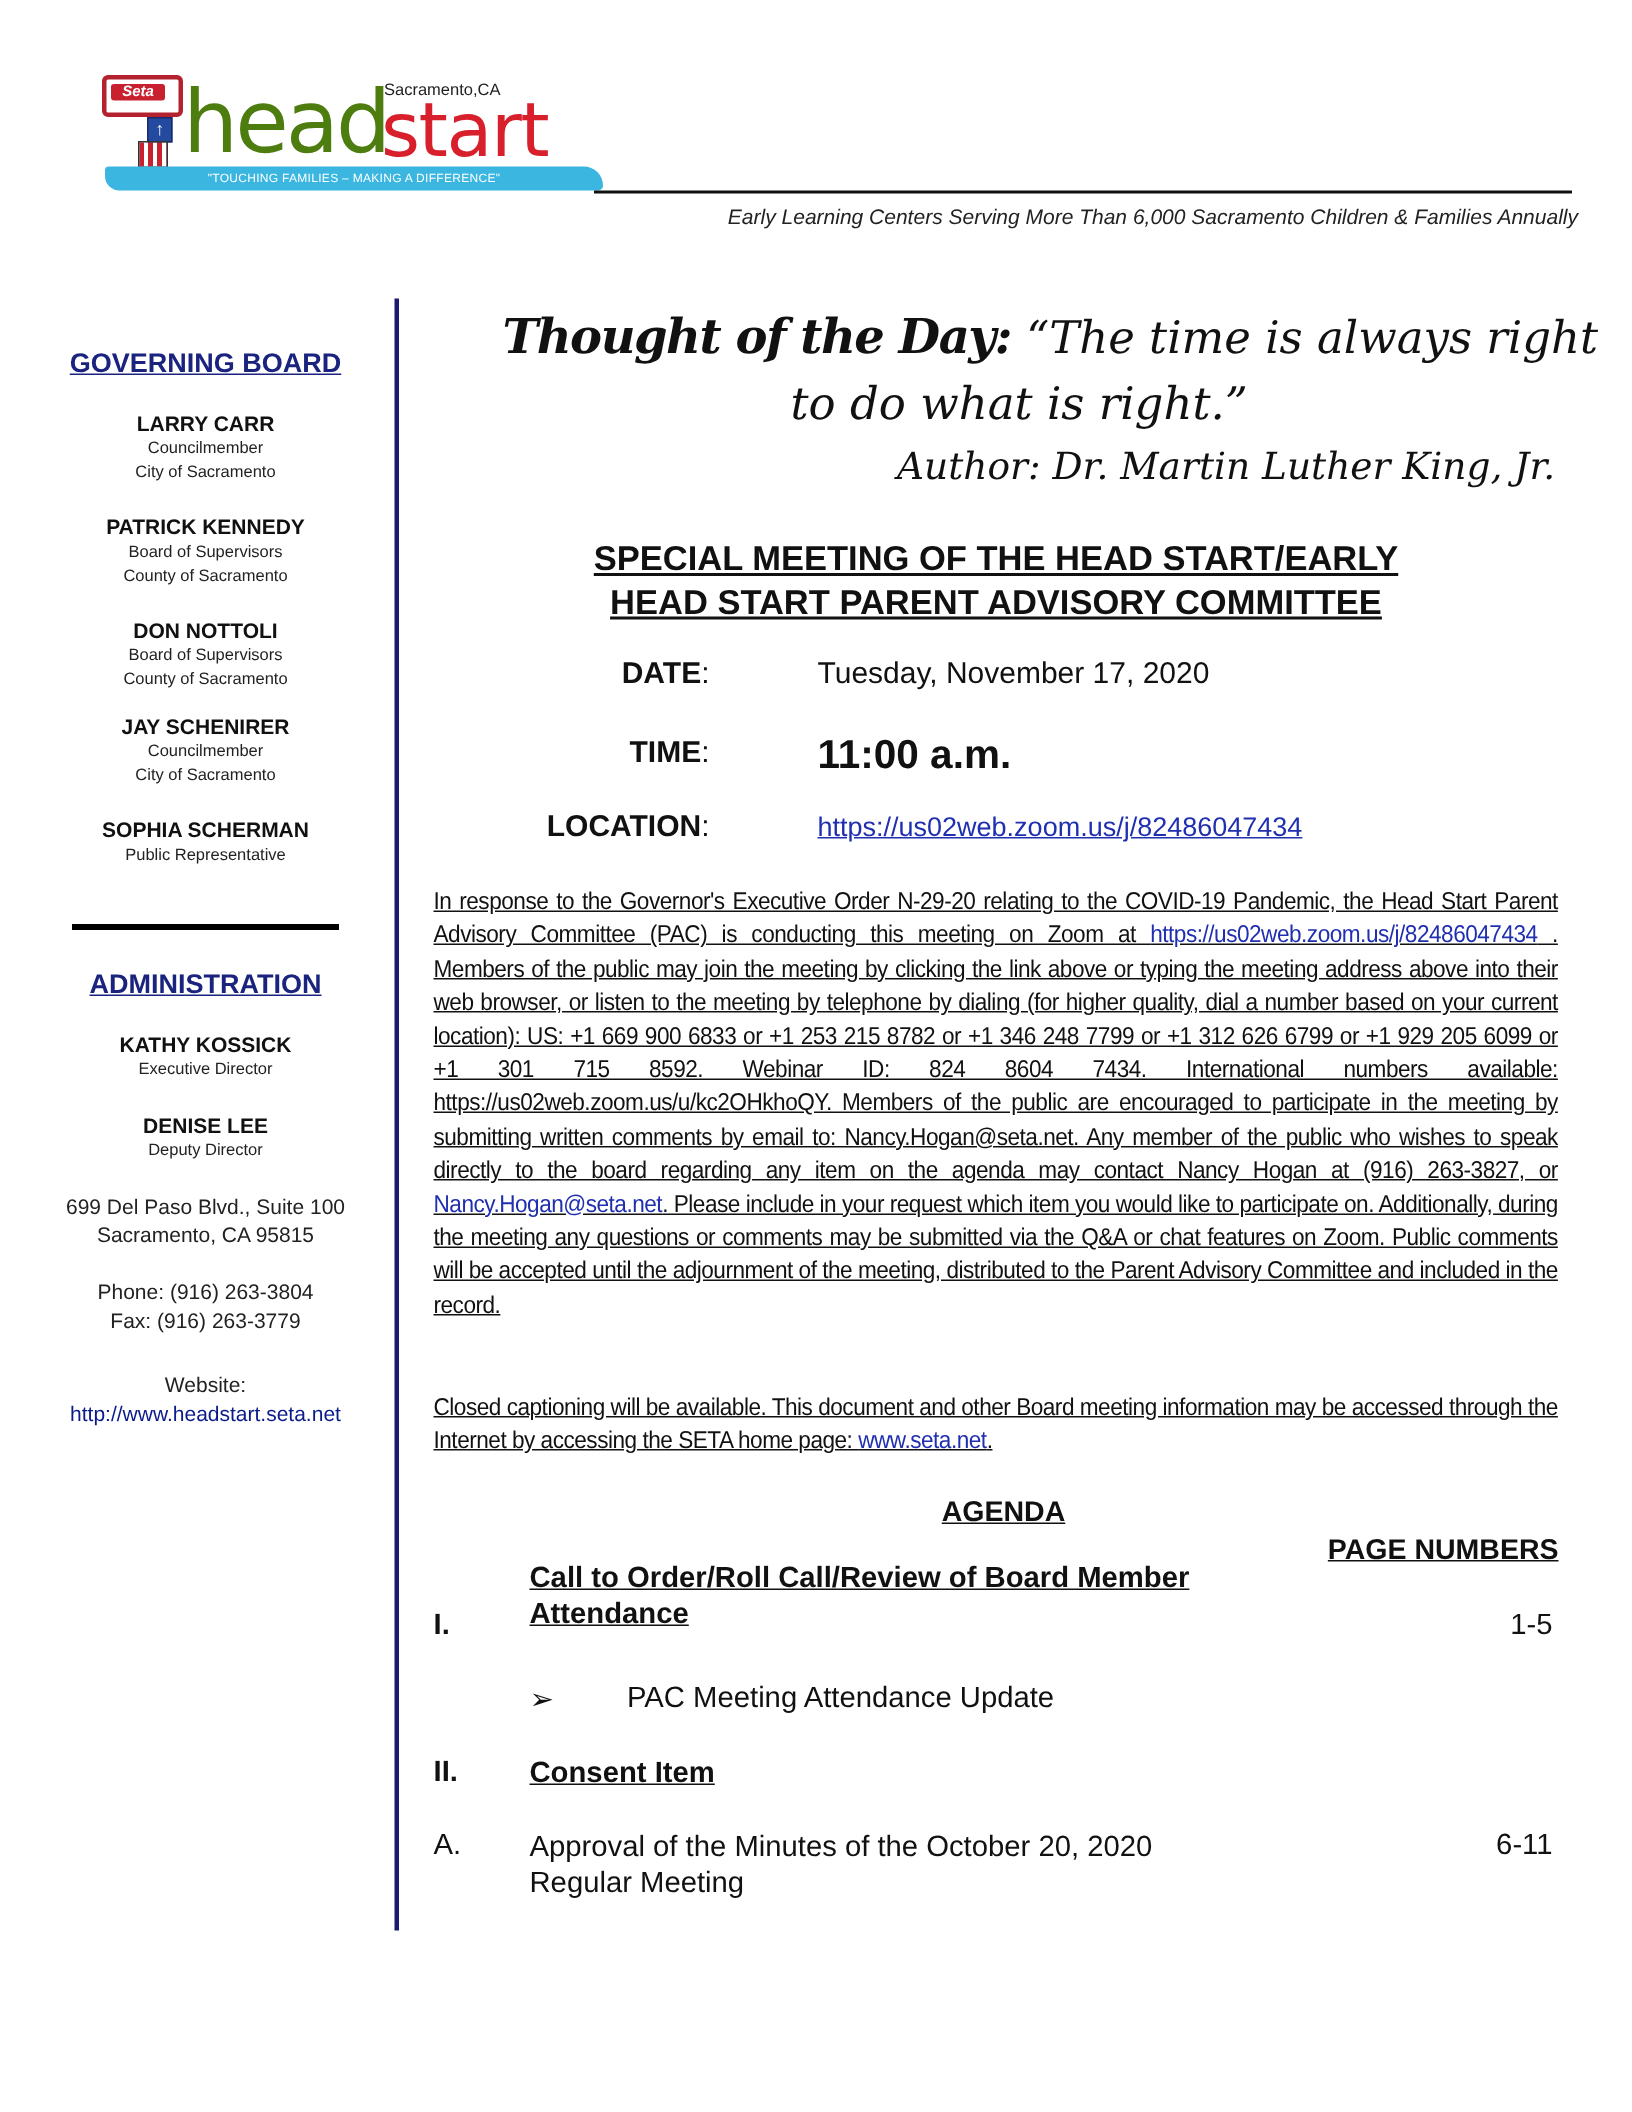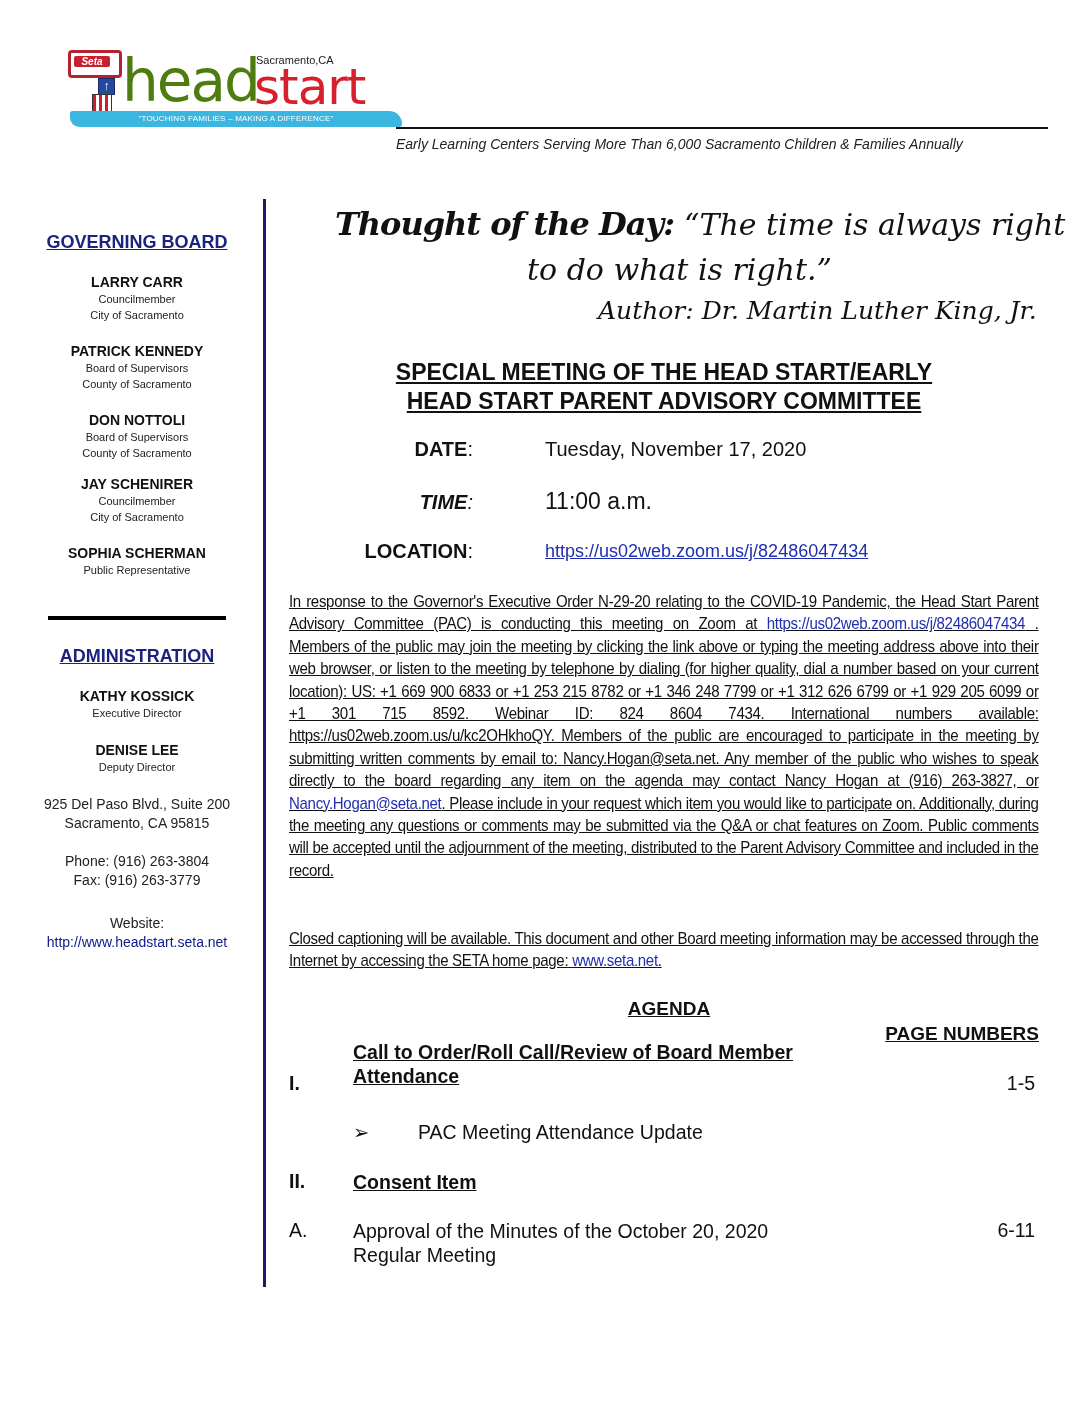--- a/index.html
+++ b/index.html
@@ -12,21 +12,21 @@
   .seta-inner { left:3px; top:3px; width:36px; height:11px; background:#c8202f; border-radius:2px; color:#fff; font-weight:bold; font-size:10px; line-height:11px; text-align:center; font-style:italic; }
   .block-top { left:30px; top:32px; width:15px; height:15px; background:#234a9e; border:1px solid #1a2a6a; color:#fff; font-size:12px; line-height:14px; text-align:center; font-weight:bold; }
   .block-bot { left:24px; top:48px; width:18px; height:16px; background:repeating-linear-gradient(90deg,#c8202f 0 3px,#fff 3px 6px); border:1px solid #333; }
   .head-word { left:54px; top:6px; font-size:58px; line-height:58px; color:#4d7c0f; font-family:"DejaVu Sans", sans-serif; letter-spacing:-2px; }
   .sac-ca { left:188px; top:8px; font-size:11px; color:#222; }
   .start-word { left:186px; top:16px; font-size:50px; line-height:50px; color:#d8202d; font-family:"DejaVu Sans", sans-serif; letter-spacing:-1px; }
   .tag-swoosh { left:2px; top:65px; width:332px; height:16px; background:#3ab6e0; border-radius:8px 40px 10px 30px; }
   .tag-text { left:2px; top:65px; width:332px; height:16px; font-size:8px; line-height:16px; color:#fff; text-align:center; letter-spacing:0.2px; }
 
   .header-rule { left:396px; top:127px; width:652px; height:2px; background:#111; }
-  .header-tagline { left:396px; top:136px; width:656px; text-align:left; font-size:14px; font-style:italic; color:#222; }
+  .header-tagline { left:396px; top:136px; width:656px; text-align:right; font-size:14px; font-style:italic; color:#222; }
 
   
   .sidebar { left:20px; top:232px; width:234px; text-align:center; }
   .sb-heading { font-weight:bold; font-size:18px; color:#1a237e; text-decoration:underline; }
   .sb-member { margin-top:0; }
   .sb-name { font-weight:bold; font-size:14px; line-height:18px; color:#111; }
   .sb-role { font-size:11px; line-height:16px; color:#222; }
   .sb-rule { width:178px; height:4px; background:#000; margin:0 auto; }
   .sb-plain { font-size:14px; line-height:19px; color:#222; }
   .sb-link { font-size:14px; line-height:19px; color:#0b1a8a; }
@@ -109,21 +109,21 @@
   <div class="sb-member" style="margin-top:20px">
     <div class="sb-name">KATHY KOSSICK</div>
     <div class="sb-role">Executive Director</div>
   </div>
   <div class="sb-member" style="margin-top:20px">
     <div class="sb-name">DENISE LEE</div>
     <div class="sb-role">Deputy Director</div>
   </div>
 
   <div style="margin-top:20px">
-    <div class="sb-plain">925 Del Paso Blvd., Suite 200</div>
+    <div class="sb-plain">699 Del Paso Blvd., Suite 100</div>
     <div class="sb-plain">Sacramento, CA 95815</div>
   </div>
   <div style="margin-top:19px">
     <div class="sb-plain">Phone: (916) 263-3804</div>
     <div class="sb-plain">Fax: (916) 263-3779</div>
   </div>
   <div style="margin-top:24px">
     <div class="sb-plain">Website:</div>
     <div class="sb-link">http://www.headstart.seta.net</div>
   </div>
@@ -141,24 +141,24 @@
 <div class="abs meeting-title">
   <div><span>SPECIAL MEETING OF THE HEAD START/EARLY</span></div>
   <div><span>HEAD START PARENT ADVISORY COMMITTEE</span></div>
 </div>
 
 <div class="abs" style="left:333px; top:438px;">
   <span class="info-label" style="display:inline-block;"><span>DATE</span><span class="colon">:</span></span>
 </div>
 <div class="abs info-value" style="left:545px; top:438px;">Tuesday, November 17, 2020</div>
 
-<div class="abs" style="left:333px; top:491px;font-style:italic;">
+<div class="abs" style="left:333px; top:491px;">
   <span class="info-label" style="display:inline-block;"><span>TIME</span><span class="colon">:</span></span>
 </div>
-<div class="abs info-value" style="left:545px; top:488px; font-size:23px; font-weight:normal;text-align:right;">11:00 a.m.</div>
+<div class="abs info-value" style="left:545px; top:488px; font-size:27px; font-weight:bold;text-align:right;">11:00 a.m.</div>
 
 <div class="abs" style="left:333px; top:540px;">
   <span class="info-label" style="display:inline-block;"><span>LOCATION</span><span class="colon">:</span></span>
 </div>
 <div class="abs info-value link" style="left:545px; top:541px; font-size:18px; text-decoration:underline;">https://us02web.zoom.us/j/82486047434</div>
 
 <div class="abs body-para" style="top:590px; width:806px;">
   <span>In response to the Governor's Executive Order N-29-20 relating to the COVID-19 Pandemic, the Head Start Parent Advisory Committee (PAC) is conducting this meeting on Zoom at </span><a class="link">https://us02web.zoom.us/j/82486047434</a><span> . Members of the public may join the meeting by clicking the link above or typing the meeting address above into their web browser, or listen to the meeting by telephone by dialing (for higher quality, dial a number based on your current location): US: +1 669 900 6833  or +1 253 215 8782  or +1 346 248 7799  or +1 312 626 6799  or +1 929 205 6099  or +1 301 715 8592. Webinar ID: 824 8604 7434. International numbers available: https://us02web.zoom.us/u/kc2OHkhoQY. Members of the public are encouraged to participate in the meeting by submitting written comments by email to: Nancy.Hogan@seta.net. Any member of the public who wishes to speak directly to the board regarding any item on the agenda may contact Nancy Hogan at (916) 263-3827, or </span><a class="link">Nancy.Hogan@seta.net</a><span>. Please include in your request which item you would like to participate on. Additionally, during the meeting any questions or comments may be submitted via the Q&amp;A or chat features on Zoom. Public comments will be accepted until the adjournment of the meeting, distributed to the Parent Advisory Committee  and included in the record.</span>
 </div>
 

